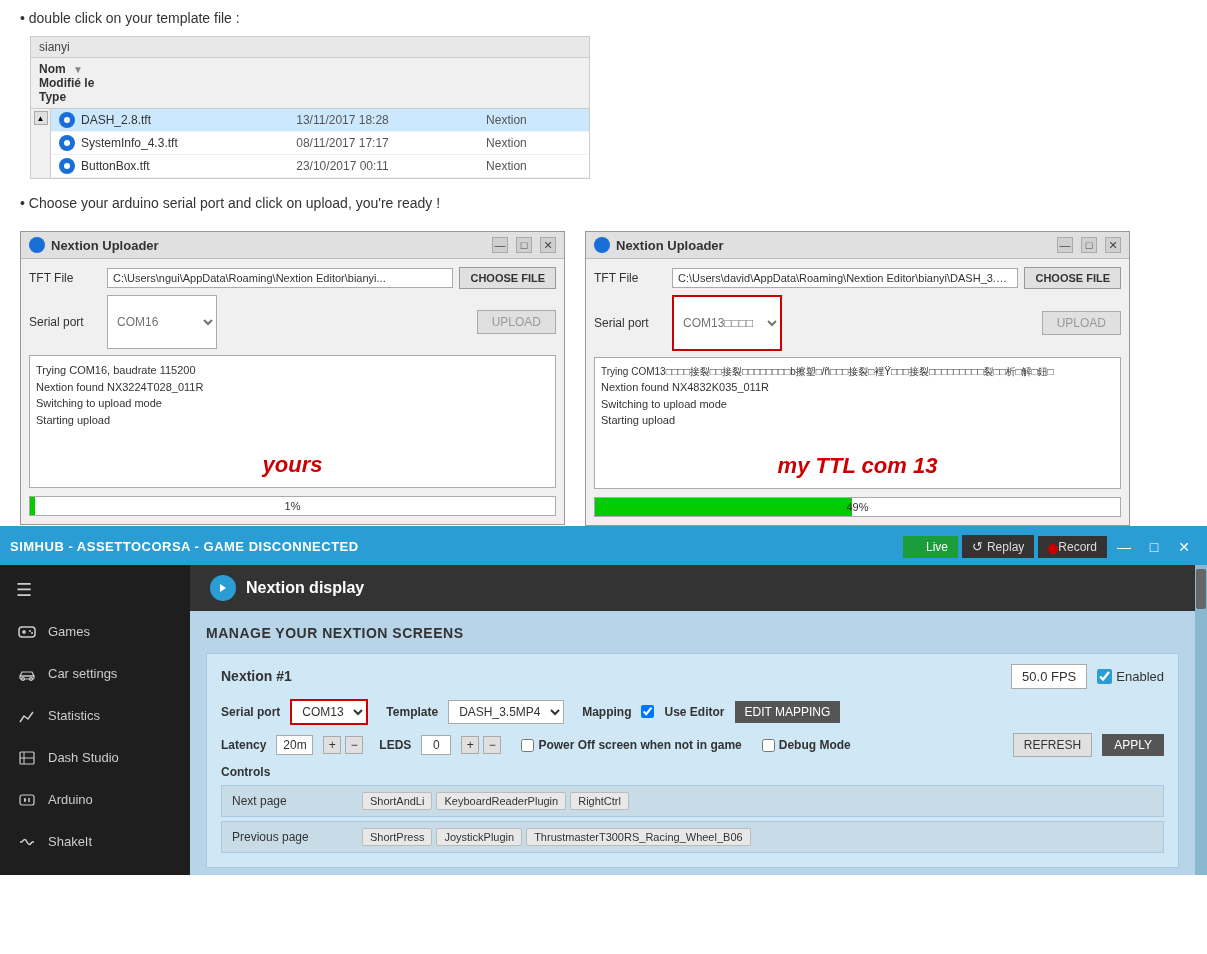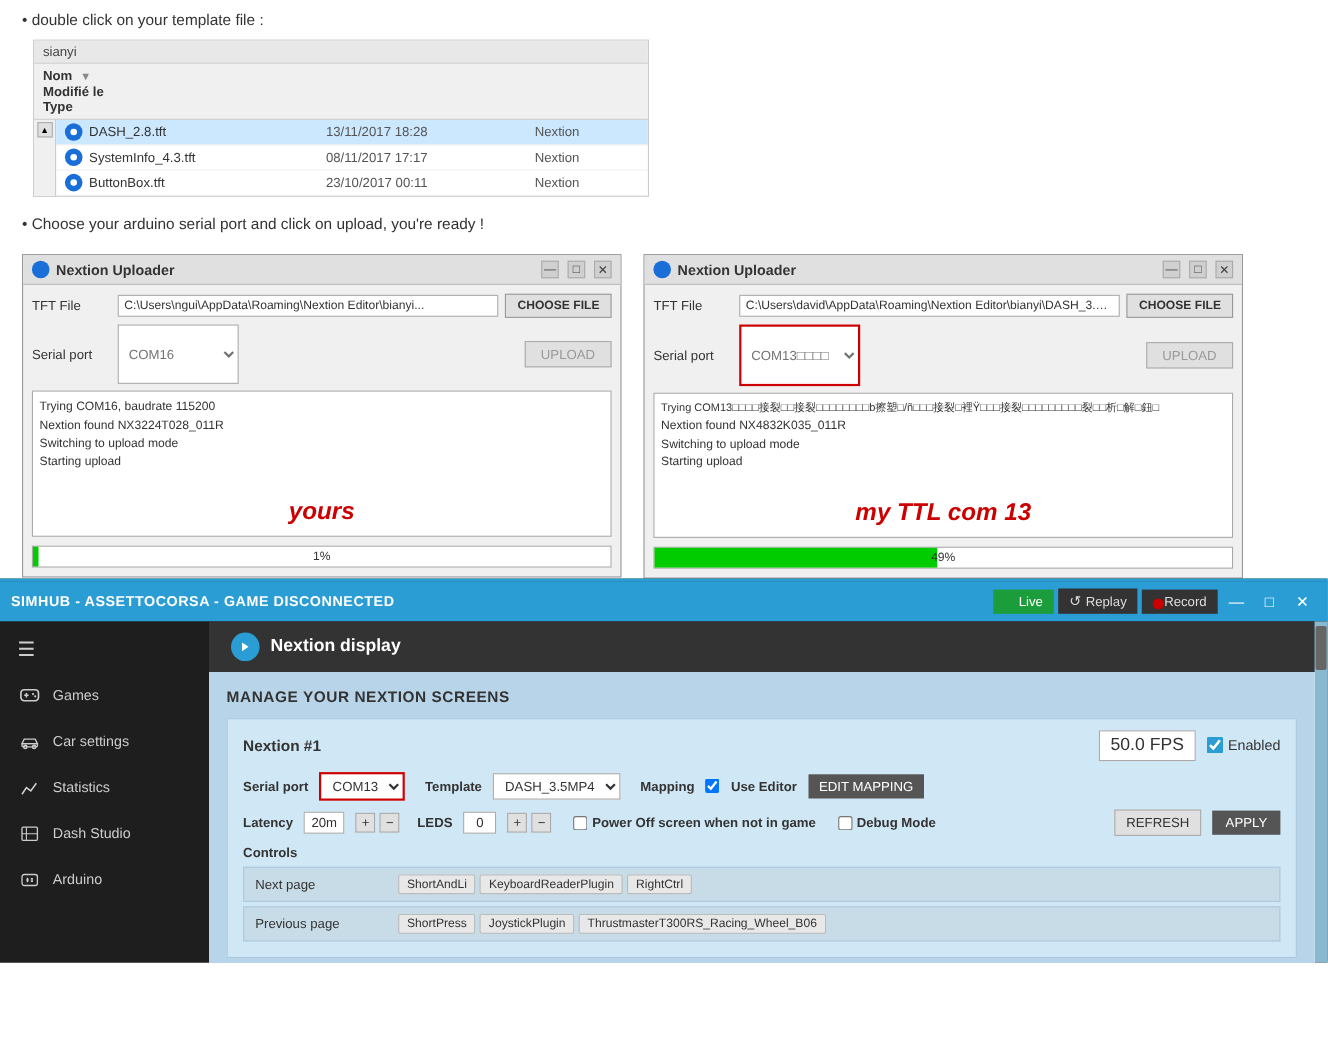--- a/index.html
+++ b/index.html
@@ -350,21 +350,21 @@
     }
     .nextion-card-right {
       display: flex;
       align-items: center;
       gap: 10px;
     }
     .fps-display {
       background: #fff;
       border: 1px solid #aaa;
       padding: 4px 10px;
-      font-size: 16px;
+      font-size: 13px;
       color: #333;
     }
     .enabled-check {
       display: flex;
       align-items: center;
       gap: 4px;
       font-size: 13px;
       color: #333;
     }
     .enabled-check input[type=checkbox] { width: 15px; height: 15px; accent-color: #2a9dd4; }
@@ -728,20 +728,30 @@
             <rect x="3" y="5" width="14" height="10" rx="2" stroke="#ccc" stroke-width="1.2" fill="none"></rect>
             <line x1="7" y1="10" x2="9" y2="10" stroke="#ccc" stroke-width="1.5"></line>
             <line x1="8" y1="8" x2="8" y2="12" stroke="#ccc" stroke-width="1.5"></line>
             <line x1="11" y1="9" x2="13" y2="9" stroke="#ccc" stroke-width="1.5"></line>
             <line x1="11" y1="11" x2="13" y2="11" stroke="#ccc" stroke-width="1.5"></line>
           </svg>
         </div>
         <span class="si-label">Arduino</span>
       </div>
 
+      <div class="sidebar-item">
+        <div class="si-icon">
+          <svg width="20" height="20" viewBox="0 0 20 20" fill="none">
+            <path d="M5 10 Q8 5 10 10 Q12 15 15 10" stroke="#ccc" stroke-width="1.5" fill="none"></path>
+            <line x1="3" y1="10" x2="5" y2="10" stroke="#ccc" stroke-width="1.5"></line>
+            <line x1="15" y1="10" x2="17" y2="10" stroke="#ccc" stroke-width="1.5"></line>
+          </svg>
+        </div>
+        <span class="si-label">ShakeIt</span>
+      </div>
     </div>
 
     <div class="content-area">
       <div class="content-header">
         <div class="ch-icon">
           <svg width="18" height="18" viewBox="0 0 18 18" fill="none">
             <circle cx="9" cy="9" r="7" fill="#2a9dd4"></circle>
             <path d="M6 5 L12 9 L6 13 Z" fill="white"></path>
           </svg>
         </div>

